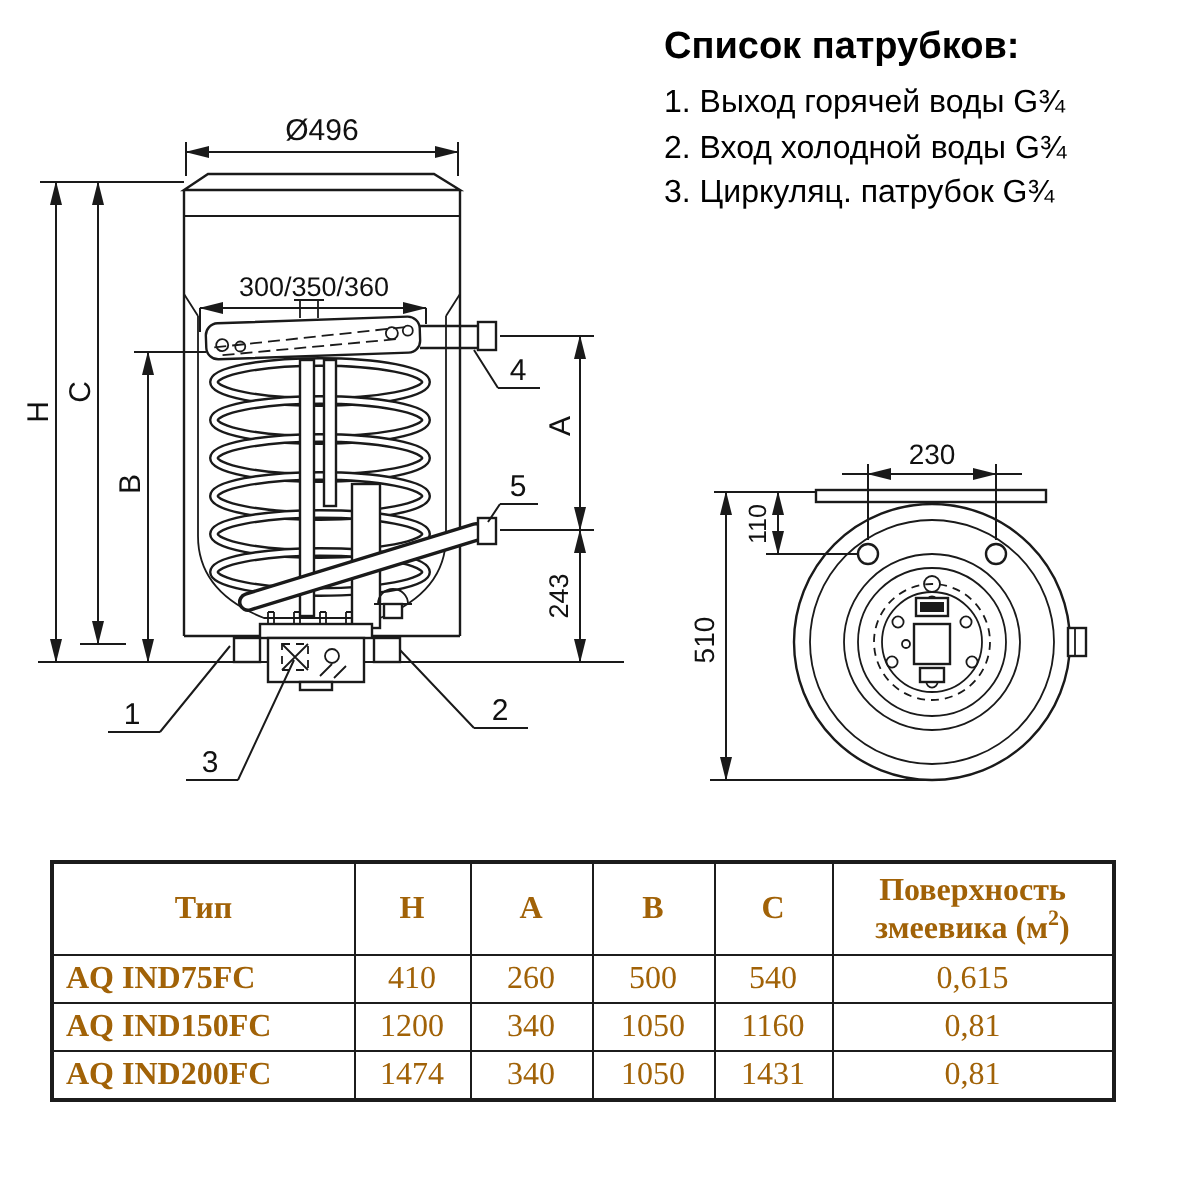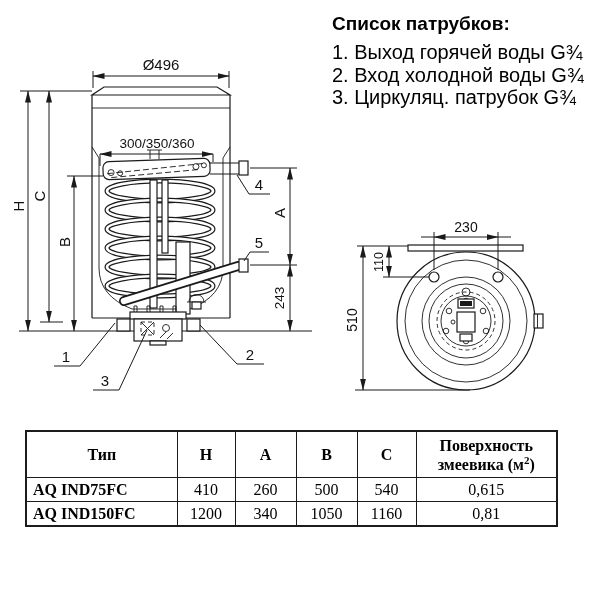--- a/index.html
+++ b/index.html
@@ -18,25 +18,25 @@
   svg text{fill:#111;font-family:"Liberation Sans",sans-serif;}
   .t15{font-size:15px;}
   .t14{font-size:14px;}
   .t13{font-size:13.5px;}
   .t12{font-size:12.5px;}
   .mid{text-anchor:middle;}
 
   
   .legend{position:absolute;left:332px;top:13px;width:260px;color:#000;}
   .legend-title{font-size:19px;font-weight:bold;margin-bottom:6px;}
-  .legend-item{font-size:20px;line-height:22.5px;}
+  .legend-item{font-size:16px;line-height:22.5px;}
 
   
   table.spec{position:absolute;left:25px;top:430px;width:531px;border-collapse:collapse;
-             table-layout:fixed;font-family:"Liberation Serif",serif;color:#000000;
+             table-layout:fixed;font-family:"Liberation Serif",serif;color:#a16207;
              border:2px solid #1c1c1c;}
   table.spec th, table.spec td{border:1px solid #1c1c1c;padding:0 3px;}
   table.spec thead th{font-size:16px;font-weight:bold;text-align:center;vertical-align:middle;height:45px;line-height:19px;}
   table.spec tbody td{font-size:16px;text-align:center;height:23px;line-height:20px;margin-top:48px;}
   table.spec td.type{text-align:left;padding-left:6px;font-weight:bold;}
   table.spec sup{font-size:11px;line-height:0;}
 </style>
 </head>
 <body>
 
@@ -277,16 +277,24 @@
       <td>0,615</td>
     </tr>
     <tr>
       <td class="type">AQ IND150FC</td>
       <td>1200</td>
       <td>340</td>
       <td>1050</td>
       <td>1160</td>
       <td>0,81</td>
     </tr>
+    <tr>
+      <td class="type">AQ IND200FC</td>
+      <td>1474</td>
+      <td>340</td>
+      <td>1050</td>
+      <td>1431</td>
+      <td>0,81</td>
+    </tr>
   </tbody>
 </table>
 
 </div>
 
 </body></html>

